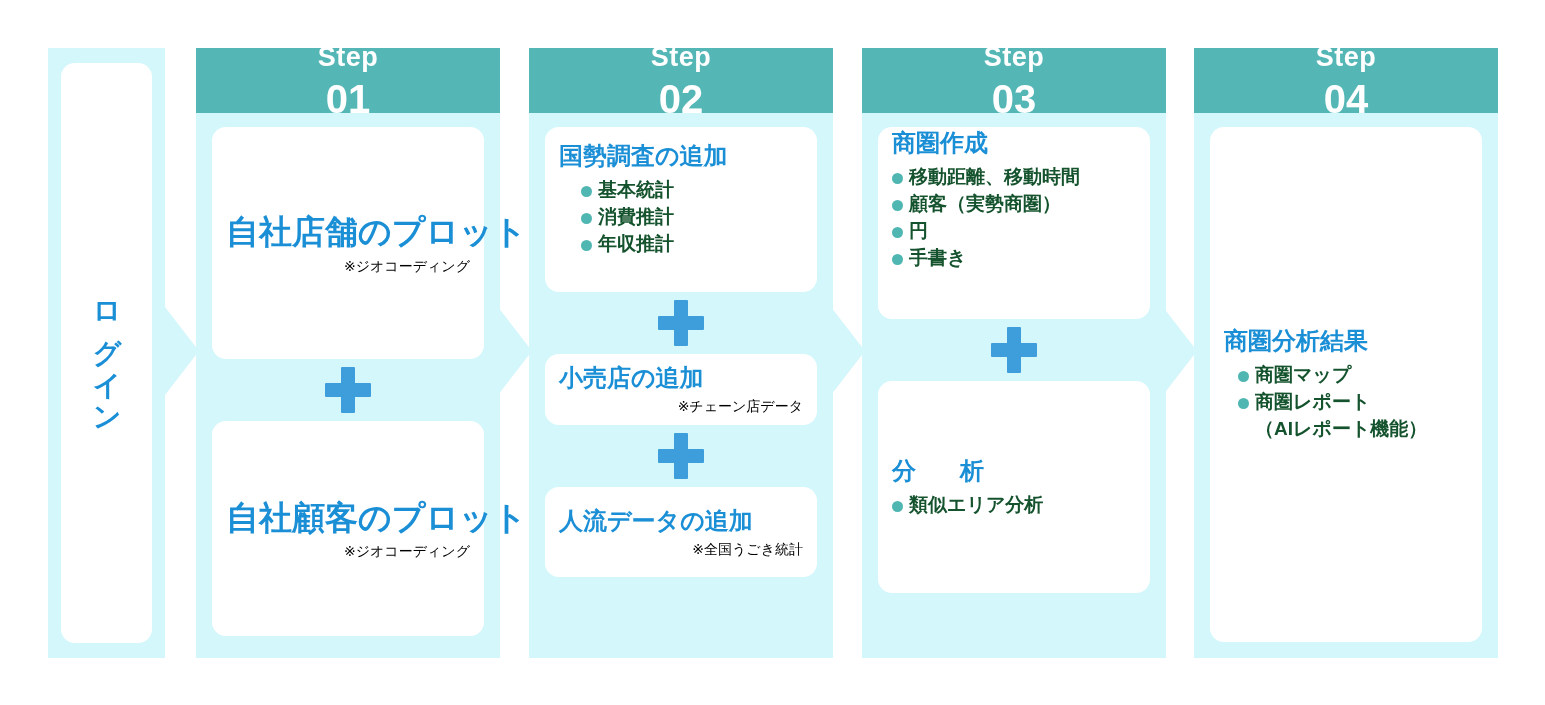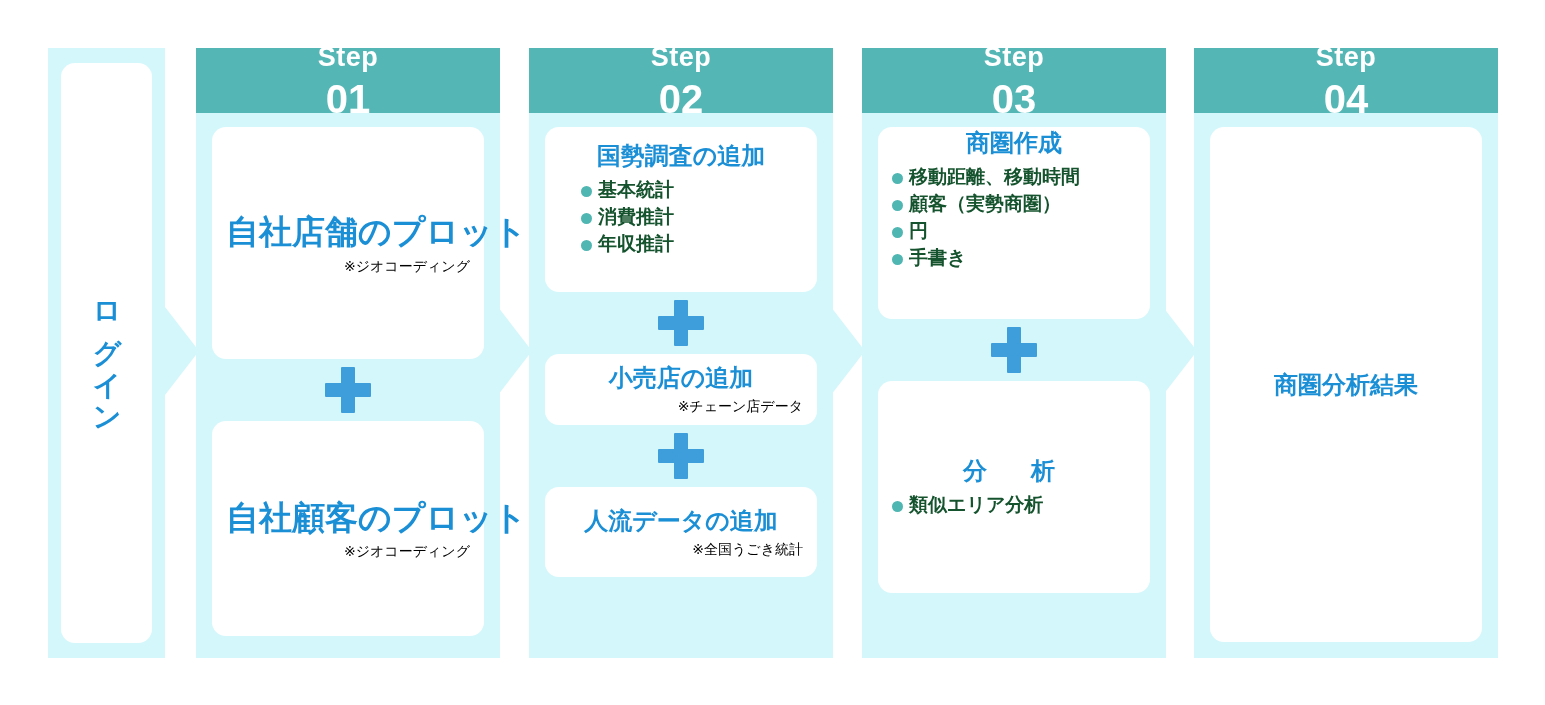--- a/index.html
+++ b/index.html
@@ -84,21 +84,20 @@
     border-radius: 14px;
     box-sizing: border-box;
     display: flex;
     flex-direction: column;
     justify-content: center;
     padding: 12px 14px;
   }
   .card-title {
     color: #1b8fd6;
     font-weight: 700;
-    text-align: center;
     line-height: 1.25;
     white-space: nowrap;
   }
   .t-lg   { font-size: 33px; }
   .t-md   { font-size: 24px; }
   .card-note {
     color: #000000;
     font-size: 14px;
     text-align: right;
     margin-top: 4px;
@@ -293,17 +292,22 @@
   </div>
 
   <div class="col col-step col-4">
     <div class="step-header">
       <span class="step-word">Step</span>
       <span class="step-num">04</span>
     </div>
     <div class="step-body">
       <div class="card" style="height:517px;justify-content:center">
         <div class="card-title t-md">商圏分析結果</div>
+        <ul class="bullets" style="margin-left:14px">
+          <li>商圏マップ</li>
+          <li>商圏レポート</li>
+          <li class="nodot">（AIレポート機能）</li>
+        </ul>
       </div>
     </div>
   </div>
 
 </div>
 
 </body></html>

